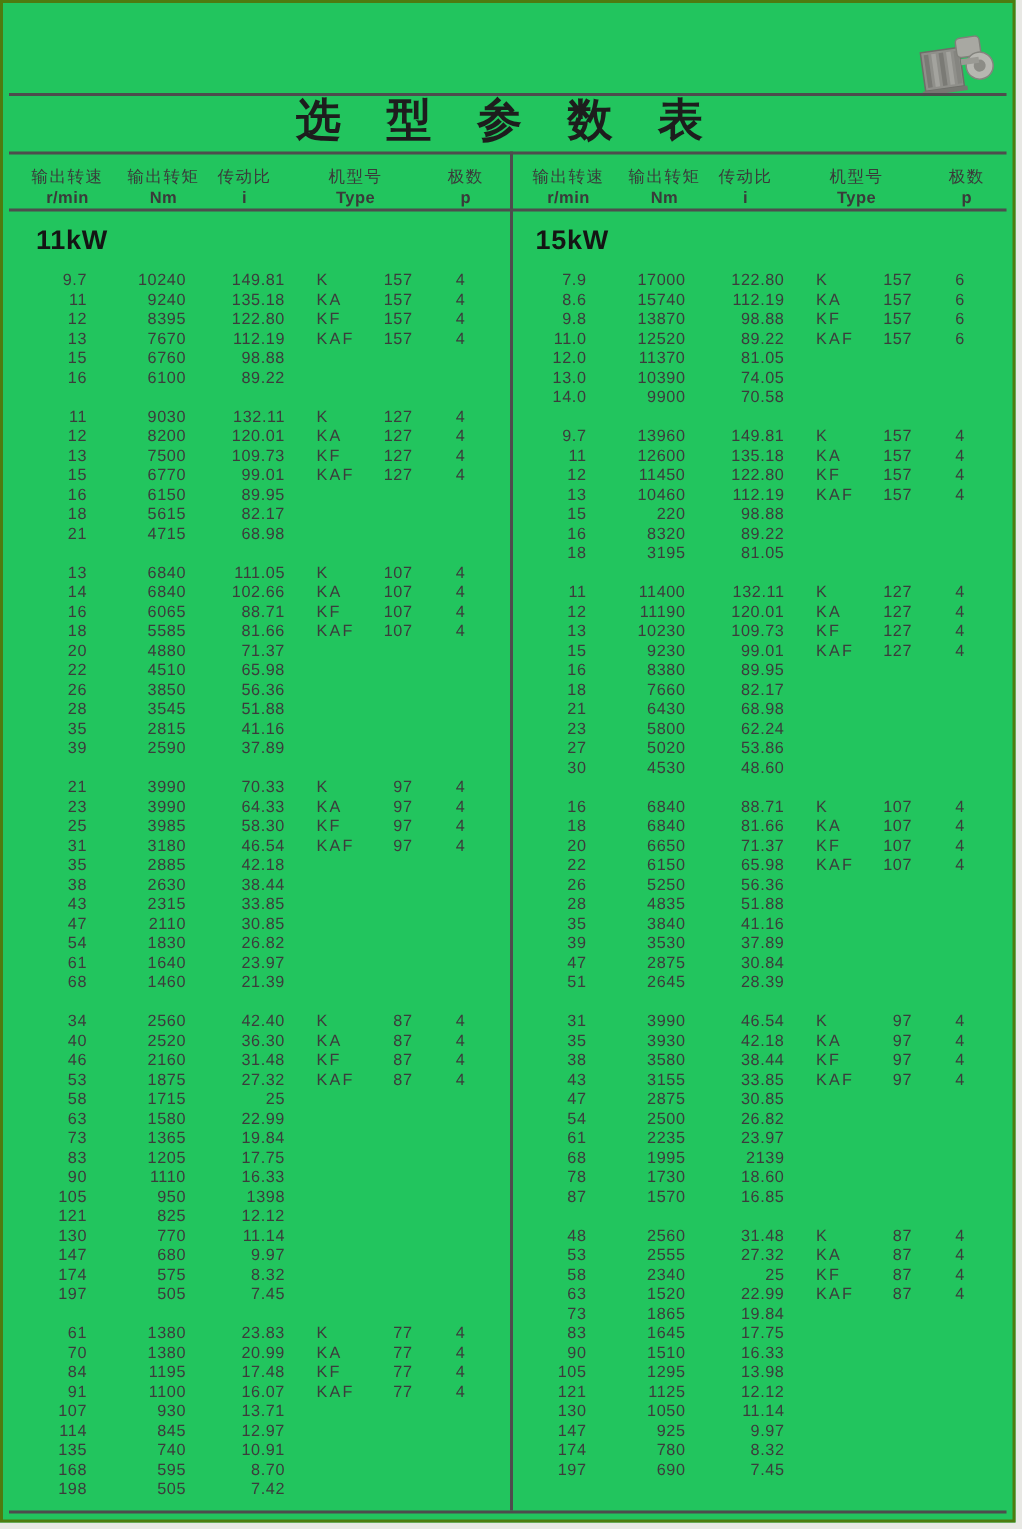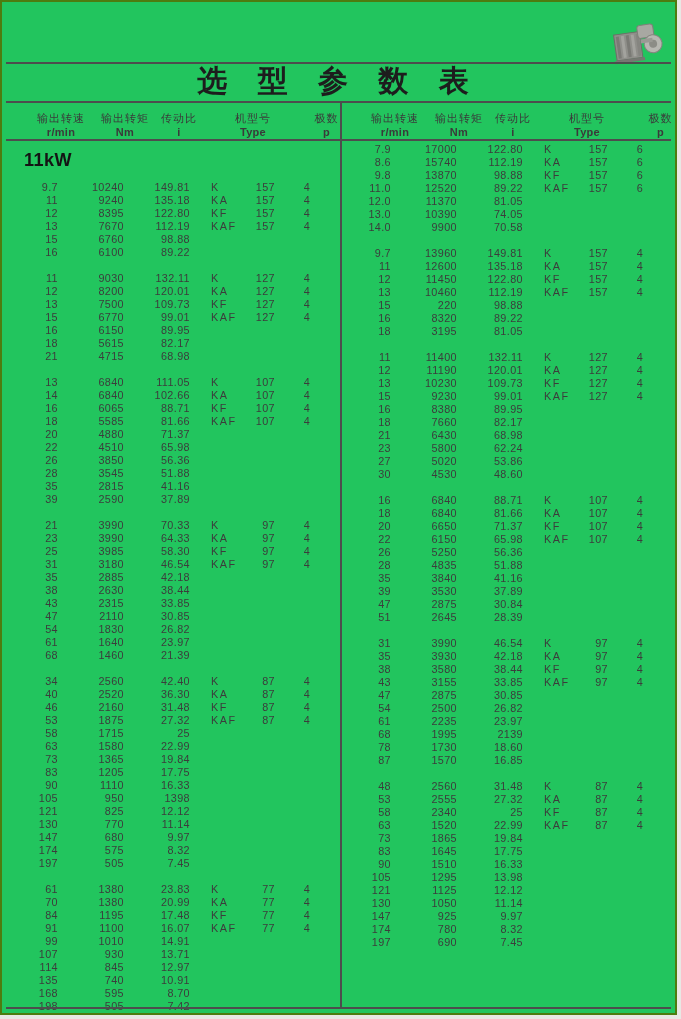--- a/index.html
+++ b/index.html
@@ -29,21 +29,21 @@
   .gearimg{position:absolute;top:12px;right:8px;width:60px;height:56px;}
   
   .title{
     position:absolute;top:62px;left:0;width:100%;
     text-align:center;
     font-size:30px;font-weight:bold;color:#1d1d1d;
     letter-spacing:11px;line-height:34px;
     margin:0;white-space:nowrap;
   }
   
-  .hdr{position:absolute;top:101px;left:20px;right:4px;height:43px;display:flex;}
+  .hdr{position:absolute;top:101px;left:4px;right:4px;height:43px;display:flex;}
   .hhalf{width:334px;display:grid;grid-template-columns:78px 50px 58px 90px 57px;align-items:center;}
   .hhalf.righthalf{width:335px;margin-left:1px;}
   .hcell{text-align:center;font-size:11px;line-height:14px;color:#3a3a3a;}
   .hcell .zh{letter-spacing:1px;}
   .hcell .en{letter-spacing:0.3px;font-weight:bold;}
   
   .content{position:absolute;top:139px;left:4px;right:4px;bottom:10px;display:flex;}
   .half{width:334px;box-sizing:border-box;padding-top:2px;}
   .half.righthalf{width:335px;margin-left:1px;}
   .power-heading{
@@ -571,28 +571,20 @@
           </div>
           <div class="trow">
             <span class="c c0">91</span>
             <span class="c c1">1100</span>
             <span class="c c2">16.07</span>
             <span class="c c3">KAF</span>
             <span class="c c4">77</span>
             <span class="c c5">4</span>
           </div>
           <div class="trow">
-            <span class="c c0">99</span>
-            <span class="c c1">1010</span>
-            <span class="c c2">14.91</span>
-            <span class="c c3"></span>
-            <span class="c c4"></span>
-            <span class="c c5"></span>
-          </div>
-          <div class="trow">
             <span class="c c0">107</span>
             <span class="c c1">930</span>
             <span class="c c2">13.71</span>
             <span class="c c3"></span>
             <span class="c c4"></span>
             <span class="c c5"></span>
           </div>
           <div class="trow">
             <span class="c c0">114</span>
             <span class="c c1">845</span>
@@ -621,20 +613,21 @@
             <span class="c c0">198</span>
             <span class="c c1">505</span>
             <span class="c c2">7.42</span>
             <span class="c c3"></span>
             <span class="c c4"></span>
             <span class="c c5"></span>
           </div>
         </div>
       </div>
     <div class="half righthalf">
+        <div class="power-heading">15kW</div>
         <div class="block">
           <div class="trow">
             <span class="c c0">7.9</span>
             <span class="c c1">17000</span>
             <span class="c c2">122.80</span>
             <span class="c c3">K</span>
             <span class="c c4">157</span>
             <span class="c c5">6</span>
           </div>
           <div class="trow">

